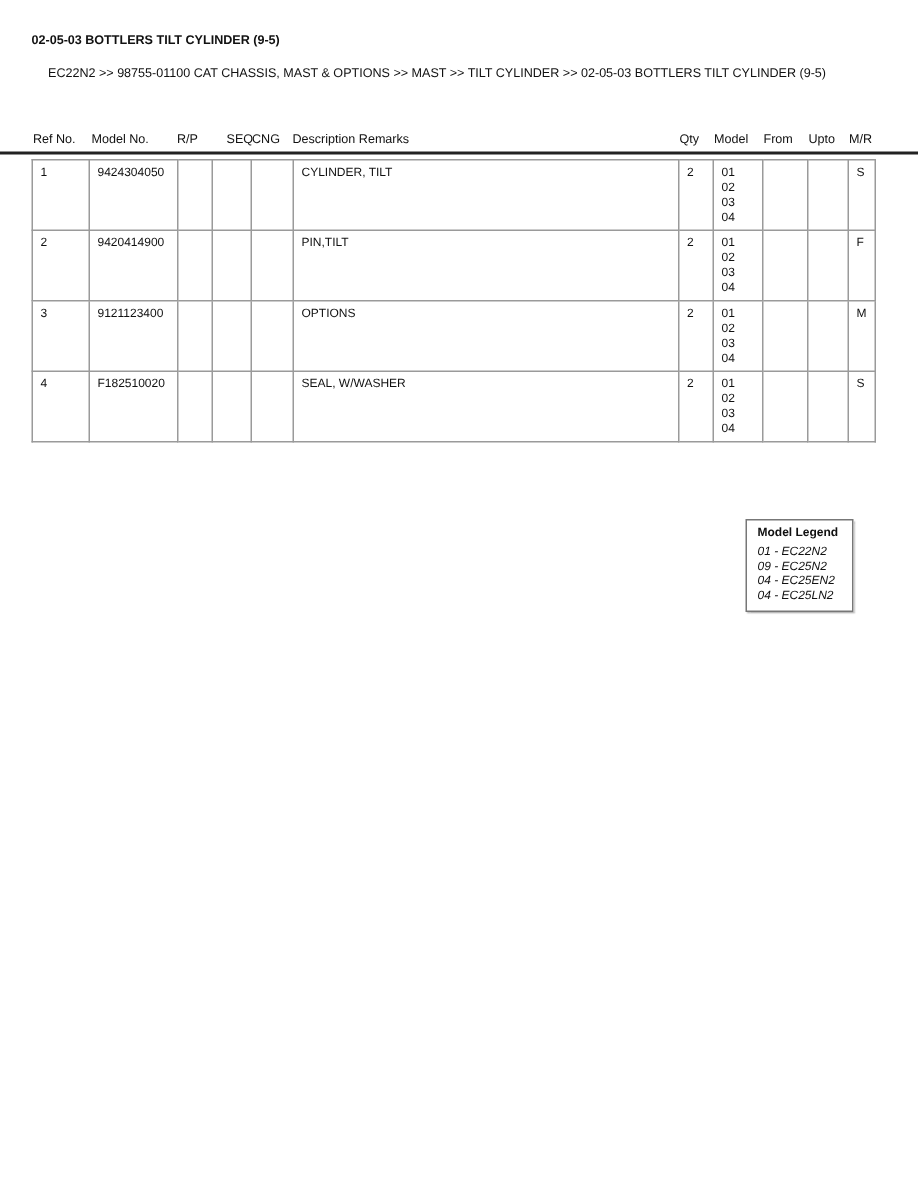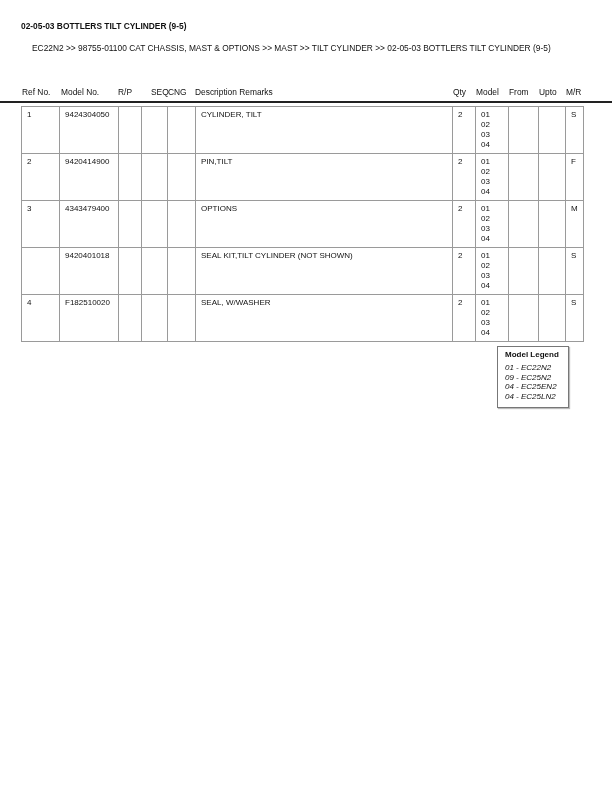--- a/index.html
+++ b/index.html
@@ -82,53 +82,35 @@
           <div>02</div>
           <div>03</div>
           <div>04</div>
         </td>
         <td></td>
         <td></td>
         <td>F</td>
       </tr>
       <tr>
         <td>3</td>
-        <td>4343479400</td>
+        <td>9121123400</td>
         <td></td>
         <td></td>
         <td></td>
         <td>OPTIONS</td>
         <td>2</td>
         <td>
           <div>01</div>
           <div>02</div>
           <div>03</div>
           <div>04</div>
         </td>
         <td></td>
         <td></td>
         <td>M</td>
-      </tr>
-      <tr>
-        <td></td>
-        <td>9420401018</td>
-        <td></td>
-        <td></td>
-        <td></td>
-        <td>SEAL KIT,TILT CYLINDER (NOT SHOWN)</td>
-        <td>2</td>
-        <td>
-          <div>01</div>
-          <div>02</div>
-          <div>03</div>
-          <div>04</div>
-        </td>
-        <td></td>
-        <td></td>
-        <td>S</td>
       </tr>
       <tr>
         <td>4</td>
         <td>F182510020</td>
         <td></td>
         <td></td>
         <td></td>
         <td>SEAL, W/WASHER</td>
         <td>2</td>
         <td>

